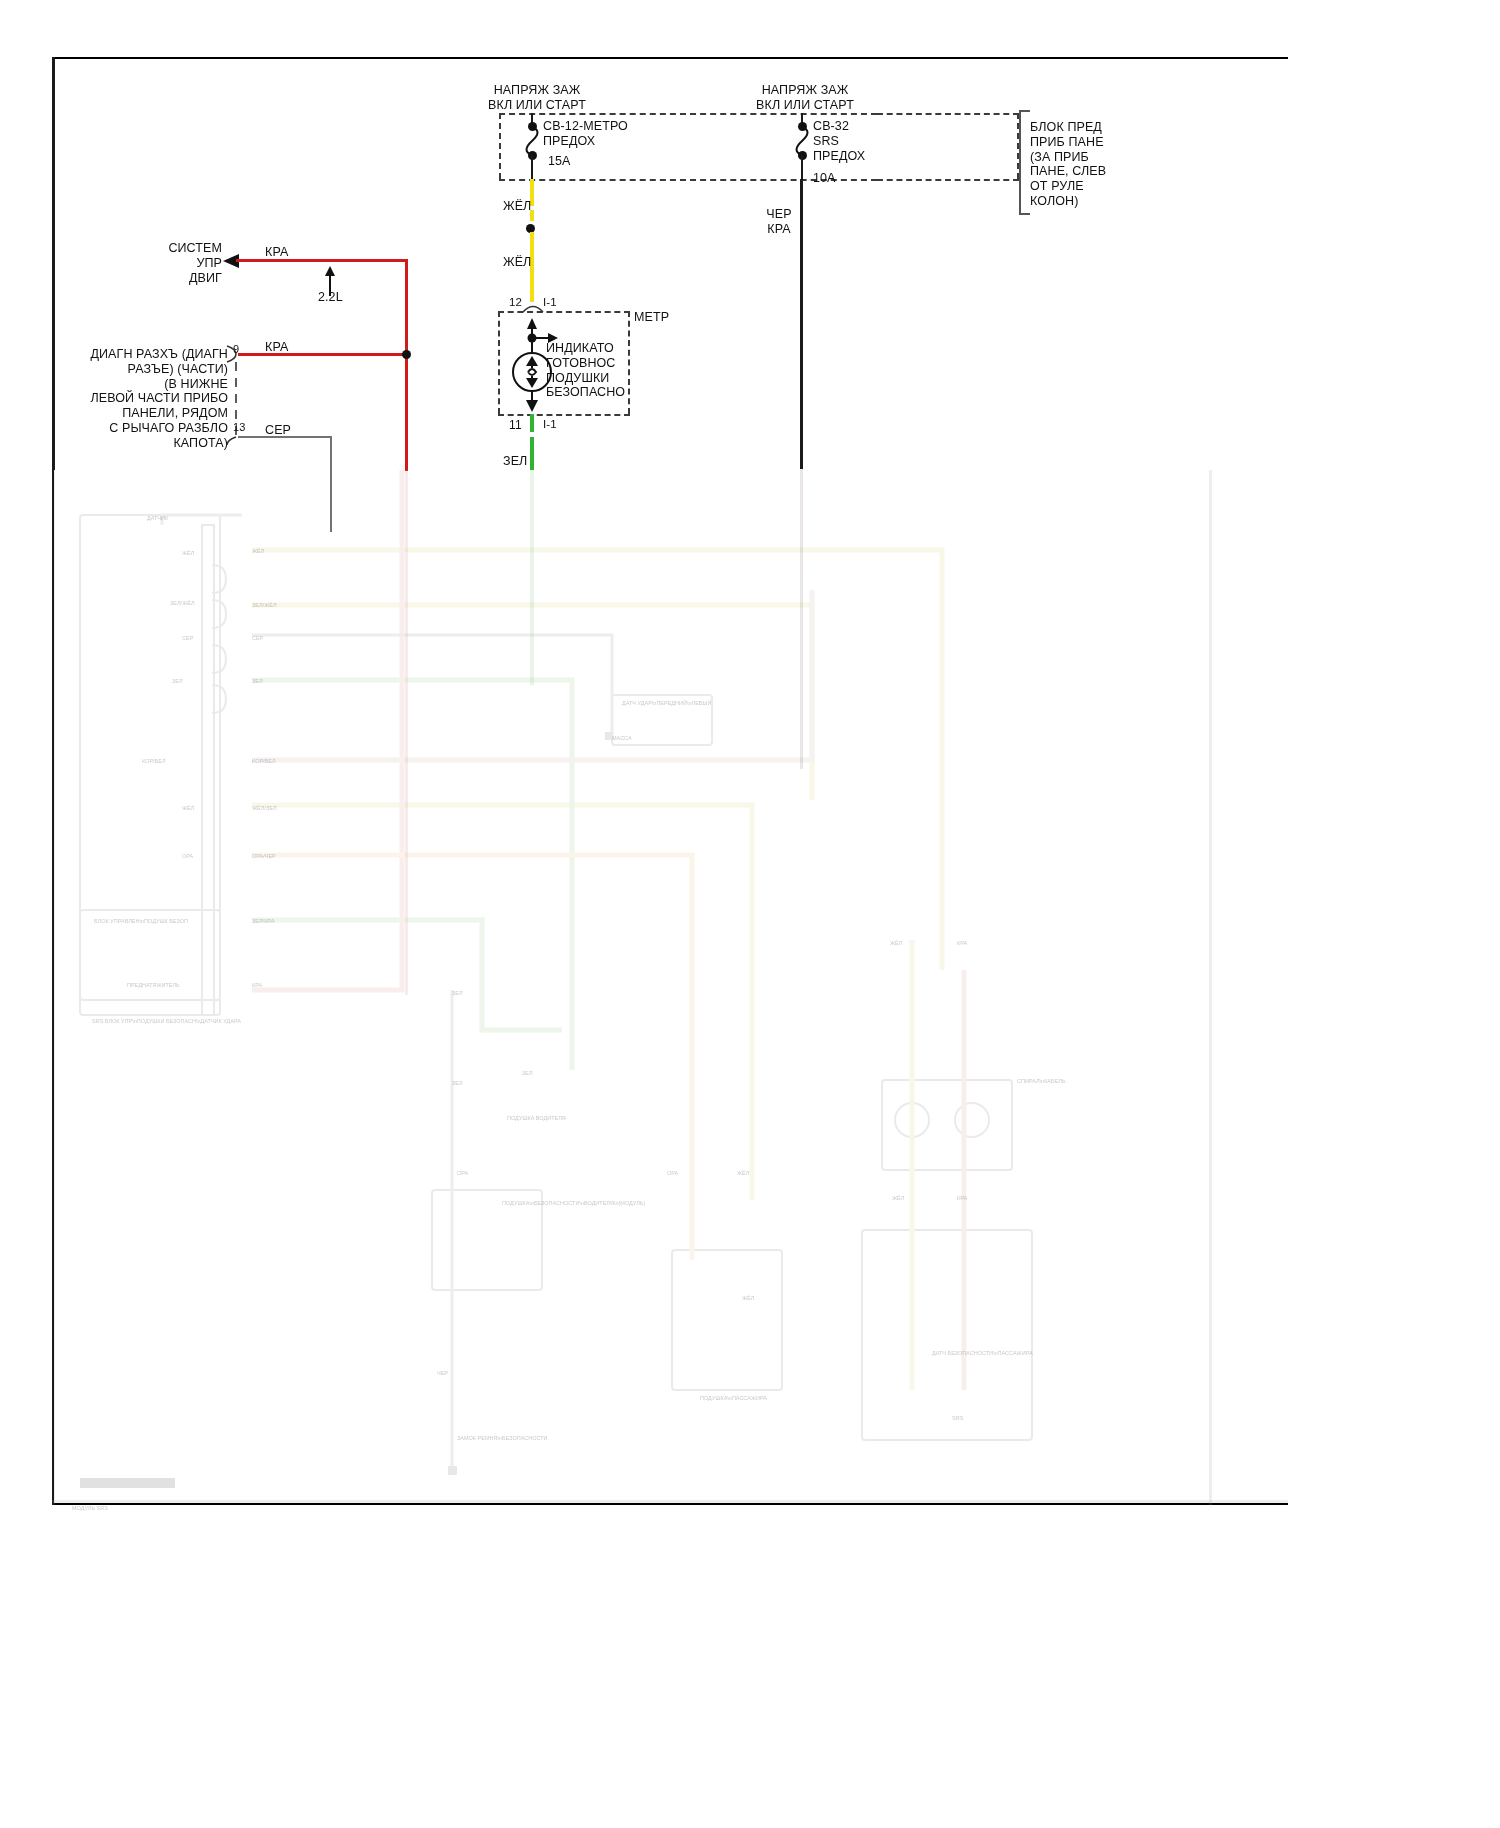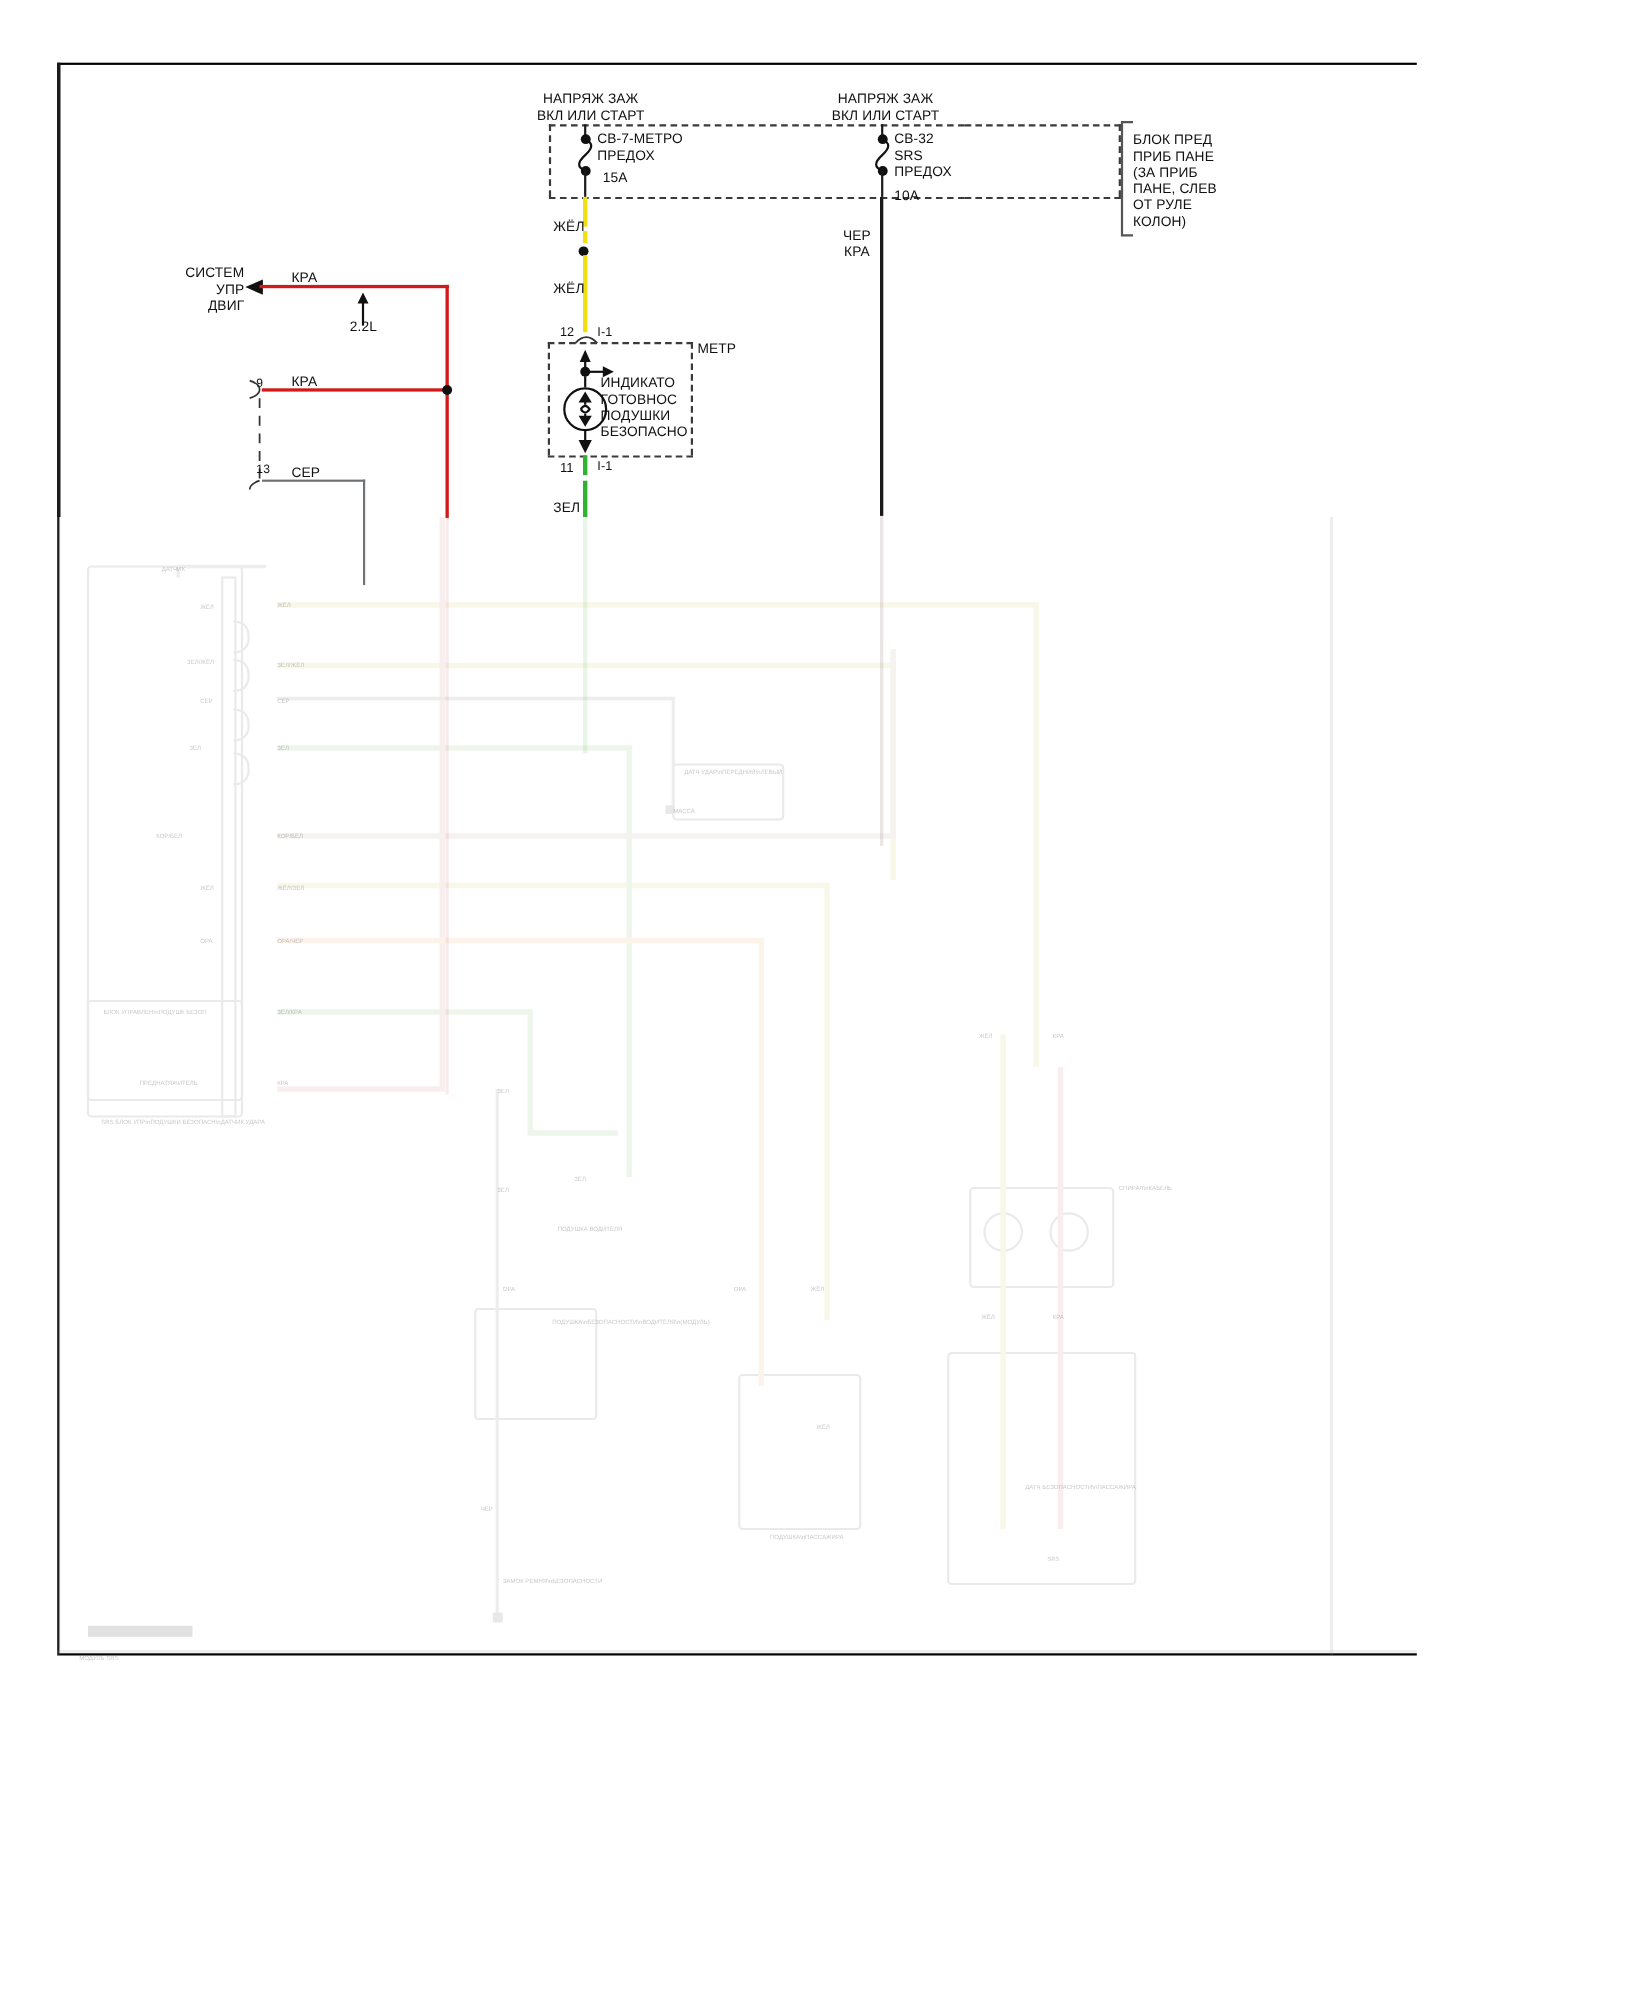--- a/index.html
+++ b/index.html
@@ -143,21 +143,21 @@
 
   <div class="wire vw blk" style="left:531px;top:113px;width:2px;height:13px;"></div>
   <div class="dot" style="left:528px;top:122px;"></div>
   <div style="position:absolute;left:524px;top:126px;">
     <svg width="22" height="30" viewBox="0 0 22 30">
       <path d="M8 1 q11 4 0 14 q-11 10 0 14" stroke="#111" stroke-width="2" fill="none"></path>
     </svg>
   </div>
   <div class="dot" style="left:528px;top:151px;"></div>
   <div class="wire vw blk" style="left:531px;top:155px;width:2px;height:24px;"></div>
-  <div class="lbl" style="left:543px;top:119px;">CB-7-МЕТРО
+  <div class="lbl" style="left:543px;top:119px;">CB-12-МЕТРО
 ПРЕДОХ</div>
   <div class="lbl" style="left:548px;top:154px;">15A</div>
 
   <div class="wire vw yel" style="left:530px;top:179px;width:4px;height:27px;"></div>
   <div class="wire vw yel" style="left:530px;top:210px;width:4px;height:11px;"></div>
   <div class="lbl" style="left:503px;top:199px;">ЖЁЛ</div>
   <div class="dot" style="left:526px;top:224px;"></div>
   <div class="wire vw yel" style="left:530px;top:232px;width:4px;height:70px;"></div>
   <div class="lbl" style="left:503px;top:255px;">ЖЁЛ</div>
 
@@ -215,20 +215,27 @@
     <svg width="16" height="32" viewBox="0 0 16 32">
       <path d="M8 31 V6" stroke="#111" stroke-width="2" fill="none"></path>
       <path d="M8 1 L3 11 L13 11 Z" fill="#111"></path>
     </svg>
   </div>
   <div class="lbl" style="left:318px;top:290px;">2.2L</div>
 
   <div class="wire vw red" style="left:405px;top:259px;width:3px;height:212px;"></div>
   <div class="faded" style="left:405px;top:470px;width:3px;height:525px;background:#e08b8b;"></div>
 
+  <div class="lbl r" style="left:60px;top:347px;width:168px;">ДИАГН РАЗХЪ (ДИАГН
+РАЗЪЕ) (ЧАСТИ)
+(В НИЖНЕ
+ЛЕВОЙ ЧАСТИ ПРИБО
+ПАНЕЛИ, РЯДОМ
+С РЫЧАГО РАЗБЛО
+КАПОТА)</div>
 
   <div style="position:absolute;left:226px;top:345px;">
     <svg width="14" height="100" viewBox="0 0 14 100">
       <path d="M1 1 q9 3 9 8 q0 5 -9 8" stroke="#333" stroke-width="1.6" fill="none"></path>
       <path d="M10 17 V92" stroke="#333" stroke-width="1.6" fill="none" stroke-dasharray="9 7"></path>
       <path d="M10 92 q-9 3 -9 8" stroke="#333" stroke-width="1.6" fill="none"></path>
     </svg>
   </div>
   <div class="lbl" style="left:233px;top:343px;font-size:11px;">9</div>
   <div class="wire hw red" style="left:238px;top:353px;width:170px;height:3px;"></div>

